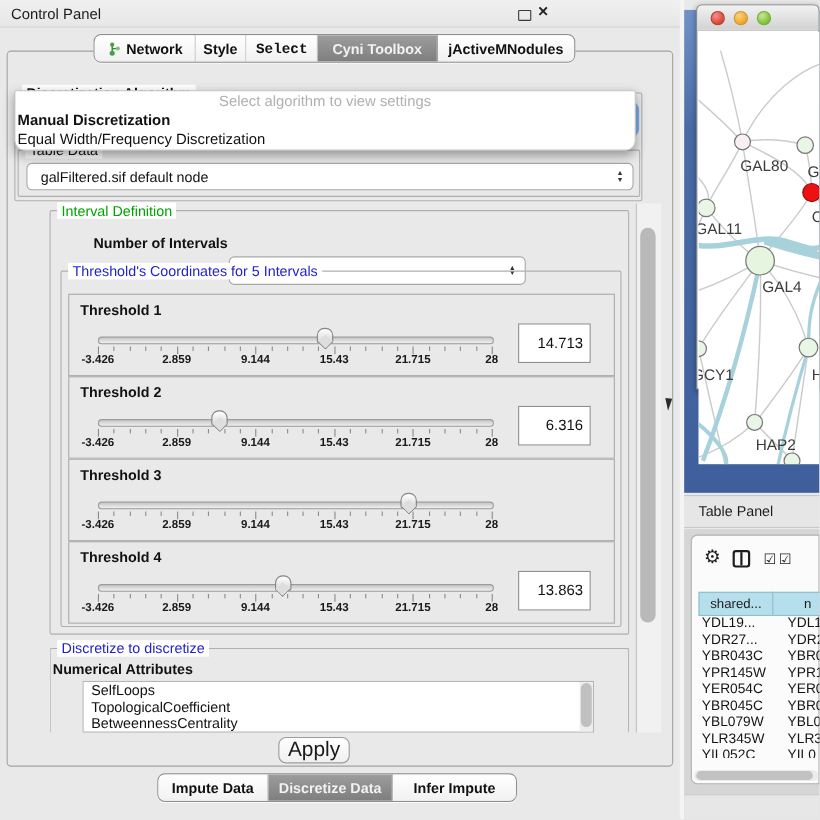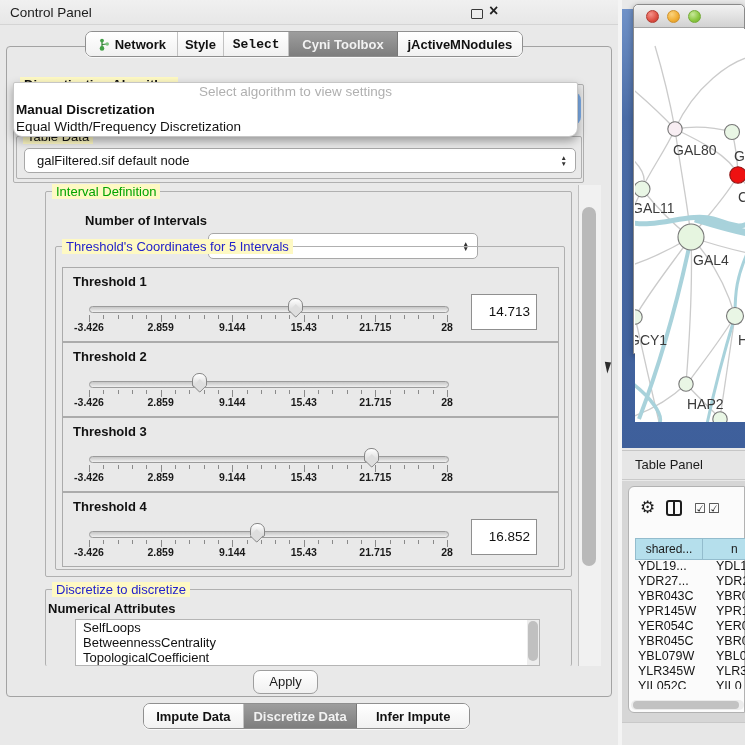--- a/index.html
+++ b/index.html
@@ -16,21 +16,21 @@
   
   .segbar{height:26px;background:#fff;border:1px solid #8f8f8f;border-radius:7px;display:flex;overflow:hidden;
           box-shadow:0 1px 0 rgba(255,255,255,.7);}
   .seg{display:flex;align-items:center;justify-content:center;font-size:13px;font-weight:600;color:#111;
        border-right:1px solid #c2c2c2;background:linear-gradient(#ffffff,#f1f1f1);gap:5px;}
   .seg:last-child{border-right:none;}
   .seg.sel{background:linear-gradient(#9d9d9d,#7e7e7e);color:#f2f2f2;border-right:1px solid #777;}
   
   .contentbox{left:6px;top:46px;width:606px;height:651px;border:1px solid #a3a3a3;border-radius:4px;background:#e9e9e9;}
   .group{border:1px solid #b0b0b0;border-radius:2px;background:transparent;}
-  .gtitle{position:absolute;top:-8px;left:6px;background:#fef9c3;padding:0 4px;font-size:13px;white-space:nowrap;}
+  .gtitle{position:absolute;top:-8px;left:6px;background:#ffffff;padding:0 4px;font-size:13px;white-space:nowrap;}
   .combo{background:#fff;border:1px solid #a8a8a8;border-radius:5px;font-size:13px;color:#111;
          display:flex;align-items:center;padding-left:12px;position:relative;}
   .stepper{position:absolute;right:8px;top:0;bottom:0;display:flex;flex-direction:column;justify-content:center;
            font-size:6.5px;line-height:5.5px;color:#333;}
   
   .tpanel{left:62px;width:497px;height:75px;border:1px solid #ababab;background:#e9e9e9;}
   .tlabel{position:absolute;left:10px;top:6px;font-size:13px;font-weight:700;color:#111;}
   .track{position:absolute;left:26px;top:38px;width:358px;height:5px;border:1px solid #9b9b9b;border-radius:4px;
          background:linear-gradient(#c6c6c6,#f0f0f0);}
   .sthumb{position:absolute;top:30px;width:15px;height:19px;}
@@ -213,20 +213,21 @@
       <div class="tick" style="left: 355.36px; top: 47px; height: 4px;"></div>
       <div class="tick" style="left: 369.68px; top: 47px; height: 4px;"></div>
       <div class="tick" style="left: 384px; top: 47px; height: 7px;"></div>
       <div class="ticklabel" style="left: 2px;">-3.426</div>
       <div class="ticklabel" style="left: 73.6px;">2.859</div>
       <div class="ticklabel" style="left: 145.2px;">9.144</div>
       <div class="ticklabel" style="left: 216.8px;">15.43</div>
       <div class="ticklabel" style="left: 288.4px;">21.715</div>
       <div class="ticklabel" style="left: 360px;">28</div>
     </div>
+  <div class="tvalue">6.316</div>
 </div>
 <div class="abs tpanel" style="top:417px;">
   <div class="tlabel">Threshold 3</div>
   <div class="track"></div>
   <div class="sthumb" style="left: 301.314px;"></div>
   <div class="scale">
       <div class="tick" style="left: 26px; top: 47px; height: 7px;"></div>
       <div class="tick" style="left: 40.32px; top: 47px; height: 4px;"></div>
       <div class="tick" style="left: 54.64px; top: 47px; height: 4px;"></div>
       <div class="tick" style="left: 68.96px; top: 47px; height: 4px;"></div>
@@ -291,37 +292,37 @@
       <div class="tick" style="left: 355.36px; top: 47px; height: 4px;"></div>
       <div class="tick" style="left: 369.68px; top: 47px; height: 4px;"></div>
       <div class="tick" style="left: 384px; top: 47px; height: 7px;"></div>
       <div class="ticklabel" style="left: 2px;">-3.426</div>
       <div class="ticklabel" style="left: 73.6px;">2.859</div>
       <div class="ticklabel" style="left: 145.2px;">9.144</div>
       <div class="ticklabel" style="left: 216.8px;">15.43</div>
       <div class="ticklabel" style="left: 288.4px;">21.715</div>
       <div class="ticklabel" style="left: 360px;">28</div>
     </div>
-  <div class="tvalue">16.852</div>
+  <div class="tvalue">13.863</div>
 </div>
 
 <div class="abs group" style="left:45px;top:589px;width:527px;height:77px;border-bottom:none;">
   <span class="gtitle" style="color:#2222cc;">Discretize to discretize</span>
 </div>
 <div class="abs" style="left:48px;top:601px;font-size:13px;font-weight:700;color:#111;">Numerical Attributes</div>
 <div class="abs" id="attr-list" style="left:75px;top:619px;width:465px;height:47px;background:#fff;border:1px solid #b5b5b5;overflow:hidden;">
     <div style="height: 15px; line-height: 15px; font-size: 13px; color: rgb(17, 17, 17); padding-left: 7px; white-space: nowrap;">SelfLoops</div>
+    <div style="height: 15px; line-height: 15px; font-size: 13px; color: rgb(17, 17, 17); padding-left: 7px; white-space: nowrap;">TopologicalCoefficient</div>
     <div style="height: 15px; line-height: 15px; font-size: 13px; color: rgb(17, 17, 17); padding-left: 7px; white-space: nowrap;">BetweennessCentrality</div>
-    <div style="height: 15px; line-height: 15px; font-size: 13px; color: rgb(17, 17, 17); padding-left: 7px; white-space: nowrap;">TopologicalCoefficient</div>
   </div>
 <div class="abs" style="left:527px;top:620px;width:12px;height:45px;background:#ededed;"></div>
 <div class="abs vthumb" style="left:528px;top:621px;width:10px;height:40px;background:#c0c0c0;"></div>
 
 <div class="abs" style="left:253px;top:670px;width:65px;height:24px;background:linear-gradient(#ffffff,#f0f0f0);
-            border:1px solid #9e9e9e;border-radius:7px;font-size:13px;color:#1a1a1a;text-align:center;line-height:22px;">Apply</div>
+            border:1px solid #9e9e9e;border-radius:7px;font-size:19px;color:#1a1a1a;text-align:center;line-height:22px;">Apply</div>
 
 <div class="abs segbar" id="bottom-tabs" style="left:143px;top:703px;width:327px;">
     <div class="seg" style="width: 100px; align-items: center;">
       <span>Impute Data</span>
     </div>
     <div class="seg sel" style="width: 114px;">
       <span>Discretize Data</span>
     </div>
     <div class="seg" style="width: 113px;">
       <span>Infer Impute</span>

